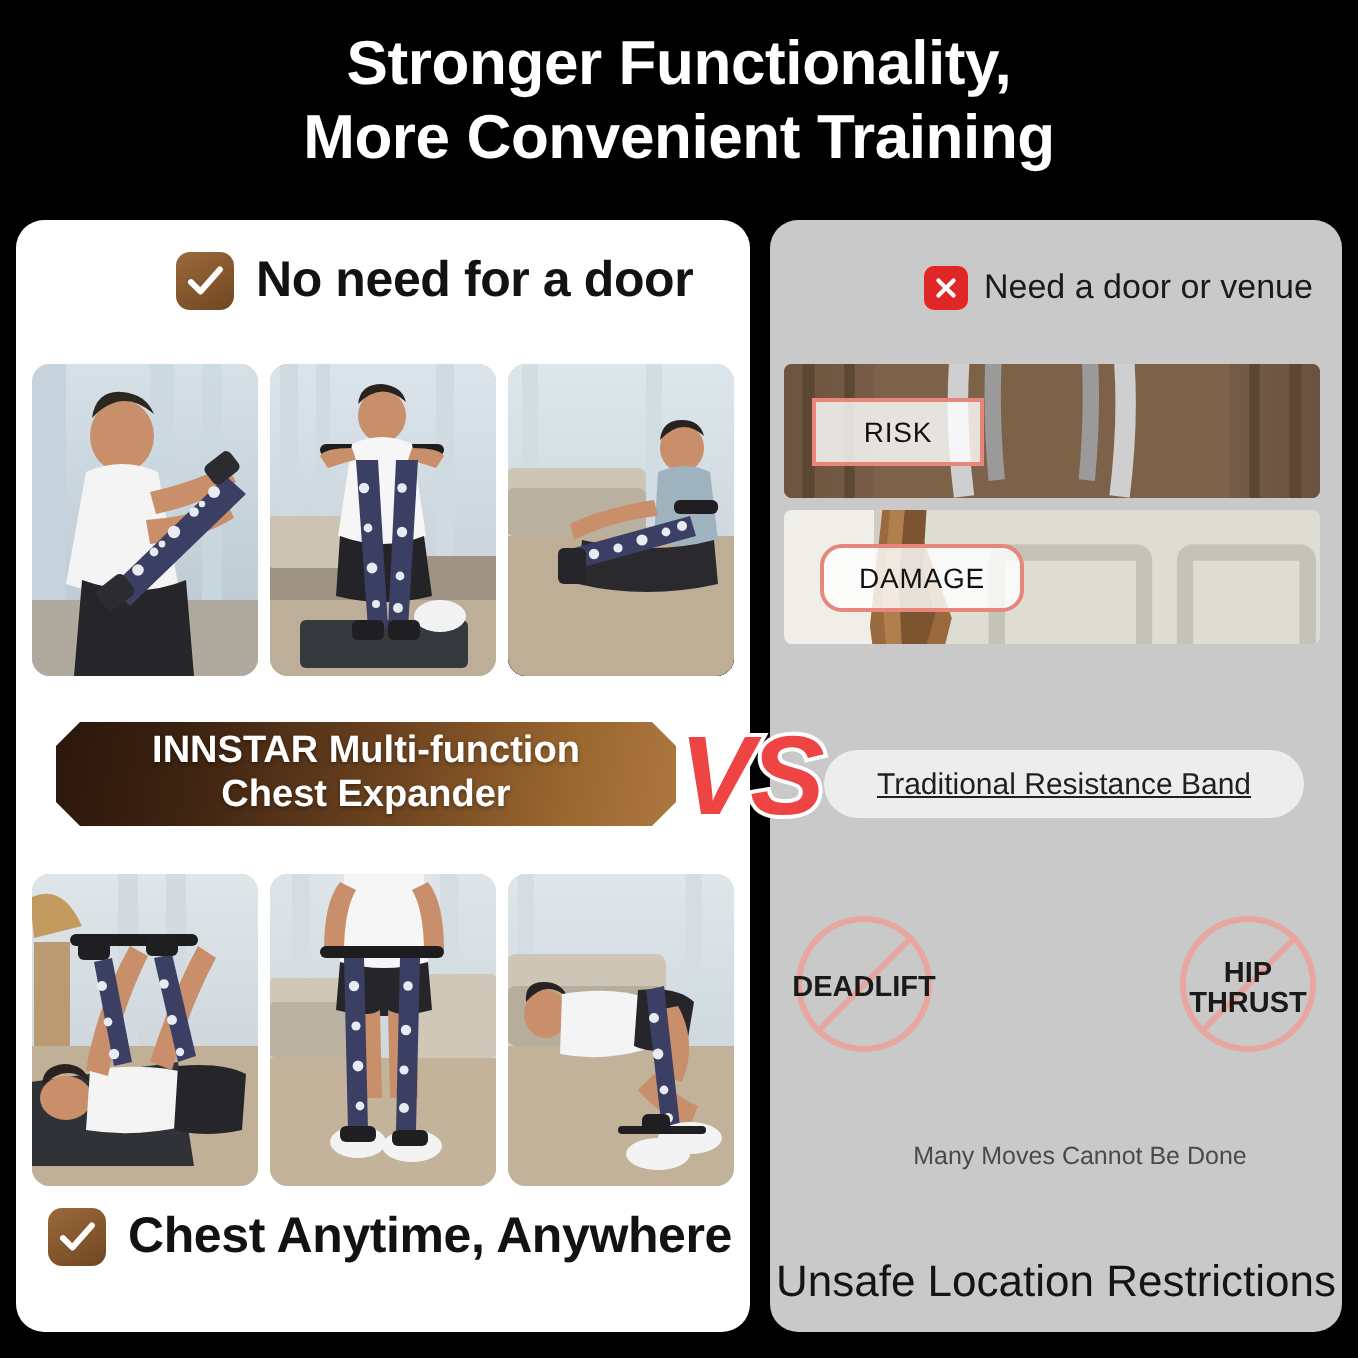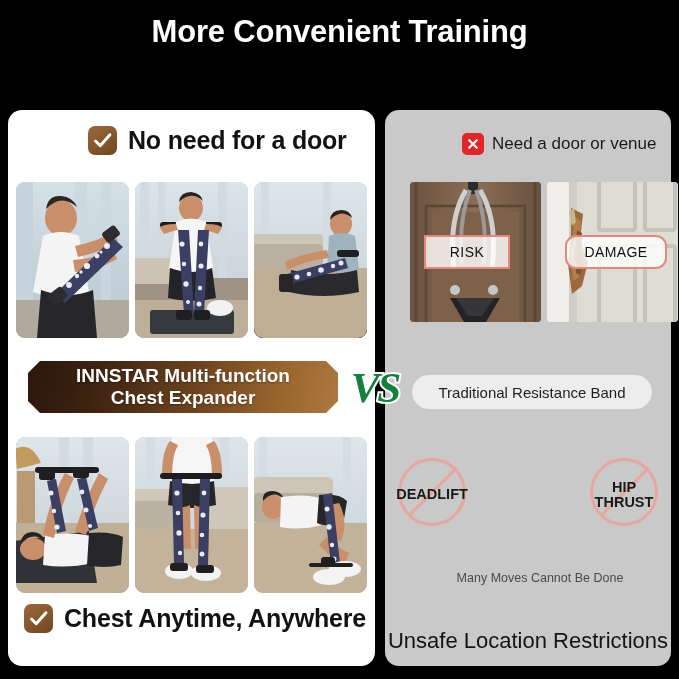--- a/index.html
+++ b/index.html
@@ -138,56 +138,57 @@
   
   .vs {
     position: absolute;
     left: 340px;
     top: 358px;
     width: 70px;
     height: 58px;
     display: flex;
     align-items: center;
     justify-content: center;
-    font-size: 43px;
+    font-size: 56px;
     font-weight: bold;
     font-style: italic;
-    color: #15803d;
+    color: #ef4444;
     letter-spacing: -2px;
     -webkit-text-stroke: 4px #ffffff;
     paint-order: stroke fill;
     z-index: 5;
-    font-family: Liberation Serif, serif;
   }
 
   
   .pill {
     position: absolute;
     left: 412px;
     top: 375px;
     width: 240px;
     height: 34px;
     border-radius: 17px;
     background: #ededed;
     display: flex;
     align-items: center;
     justify-content: center;
     font-size: 15px;
     color: #1f1f1f;
+    text-decoration: underline;
   }
 
   
   .door-row {
     position: absolute;
-    left: 410px;
+    left: 392px;
     top: 182px;
     width: 268px;
     height: 140px;
     display: flex;
     gap: 6px;
+    flex-direction: column;
   }
   .door-cell {
     flex: 1 1 0;
     border-radius: 4px;
     overflow: hidden;
     position: relative;
   }
   .door-cell svg { display:block; width:100%; height:100%; }
   .door-tag {
     position: absolute;
@@ -290,20 +291,21 @@
     font-size: 25px;
     font-weight: bold;
     color: #121212;
     letter-spacing: -0.2px;
   }
 </style>
 </head>
 <body>
 
 <div class="title-block">
+  <span class="title-line">Stronger Functionality,</span>
   <span class="title-line">More Convenient Training</span>
 </div>
 
 <div class="panel panel-left"></div>
 
 <div class="hdr hdr-left">
   <span class="badge-check">
     <svg viewBox="0 0 24 24" aria-hidden="true">
       <path d="M4 12.6 L9.4 18 L20.5 5.4" fill="none" stroke="#ffffff" stroke-width="3.4" stroke-linecap="round" stroke-linejoin="round"></path>
     </svg>

